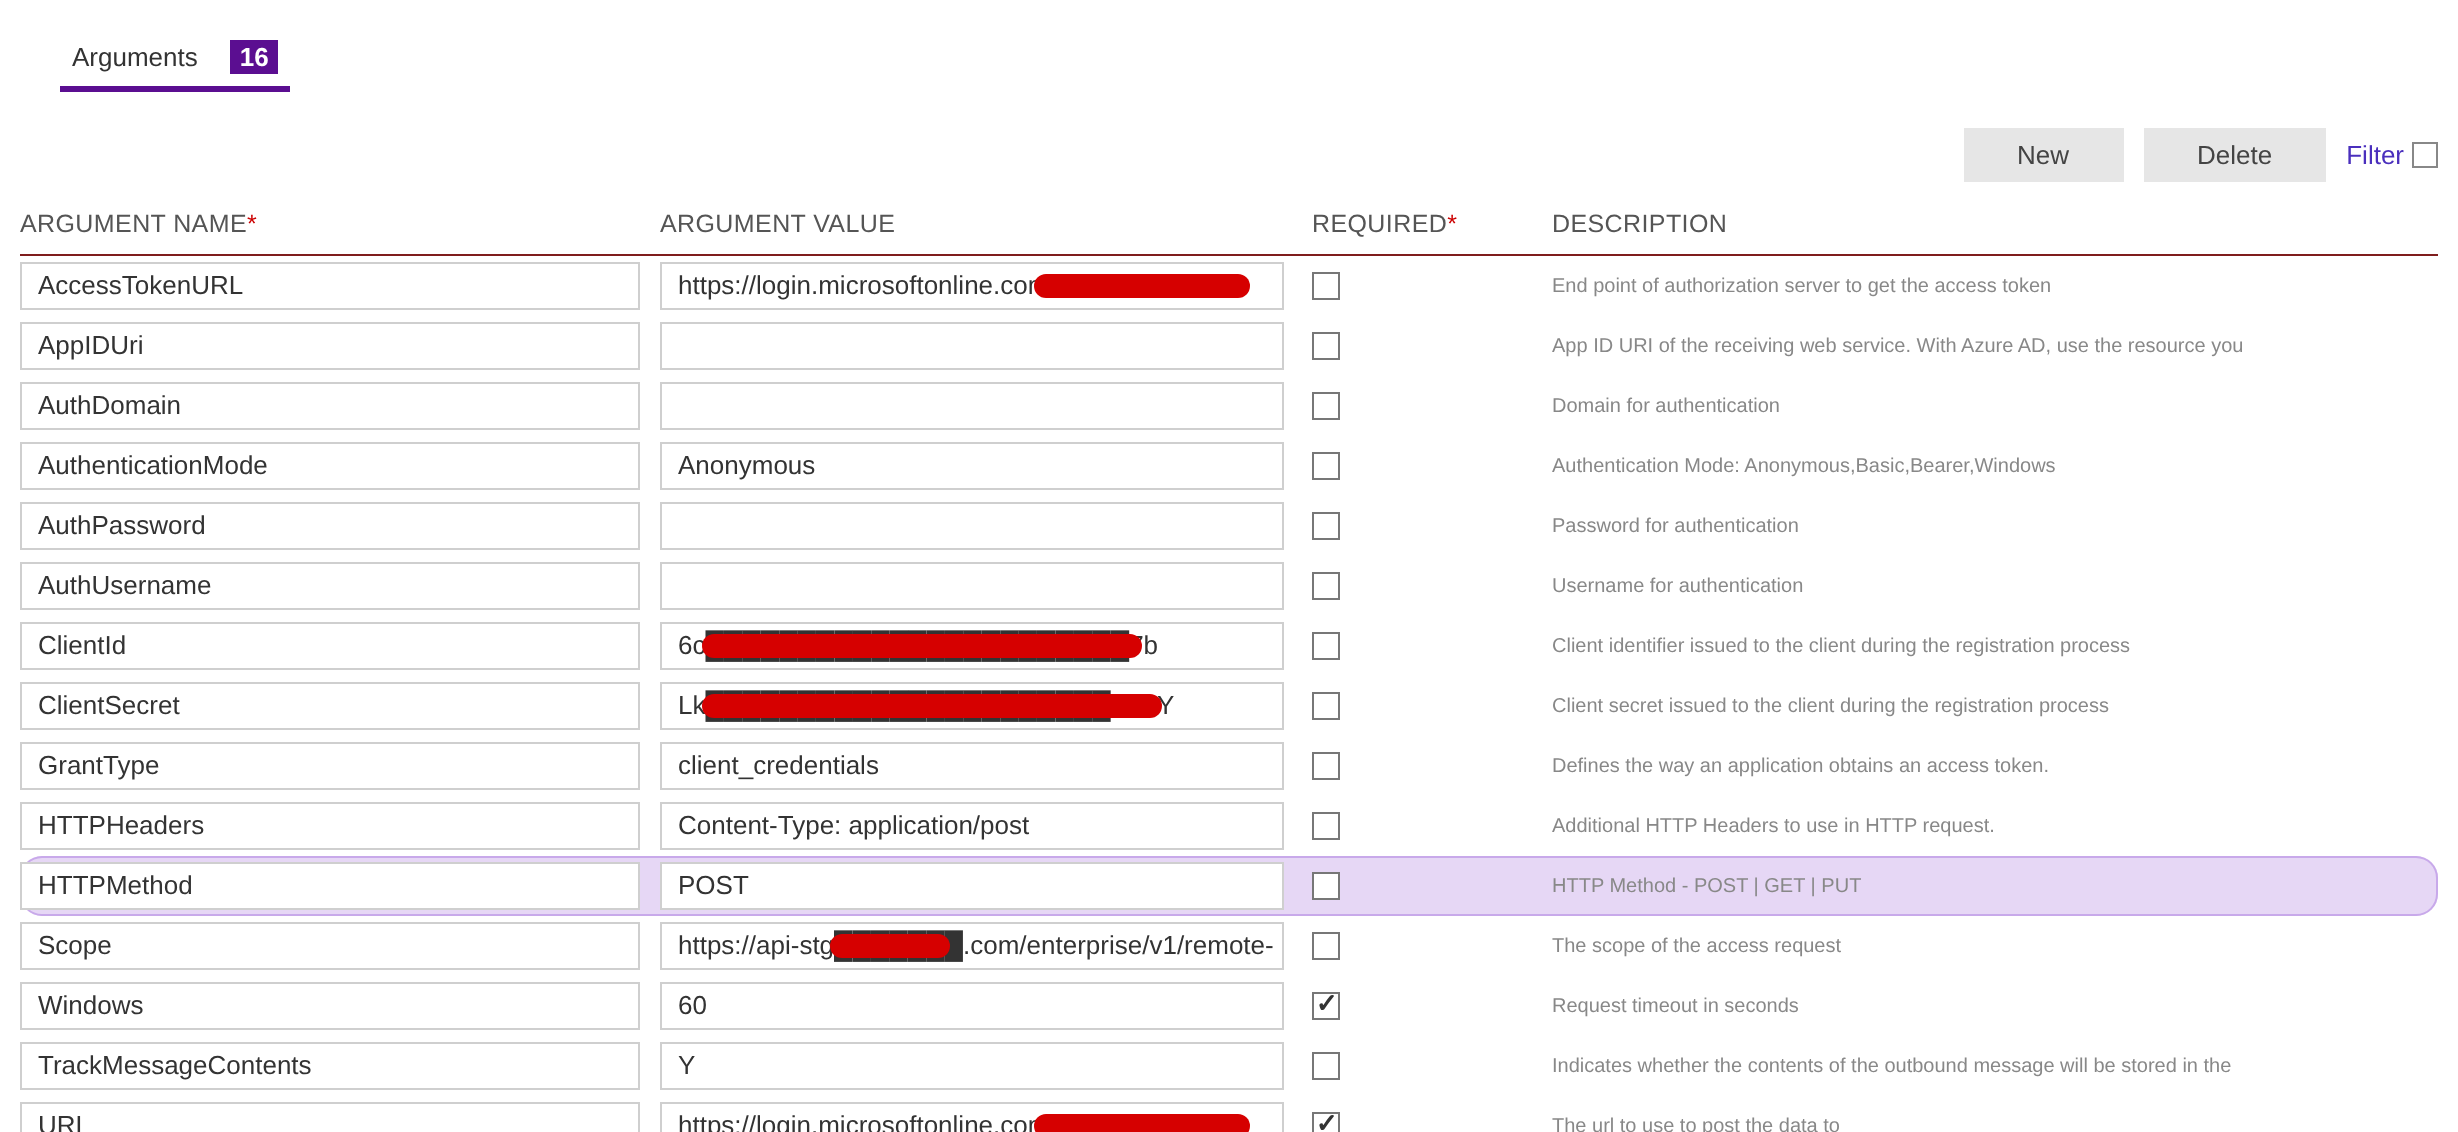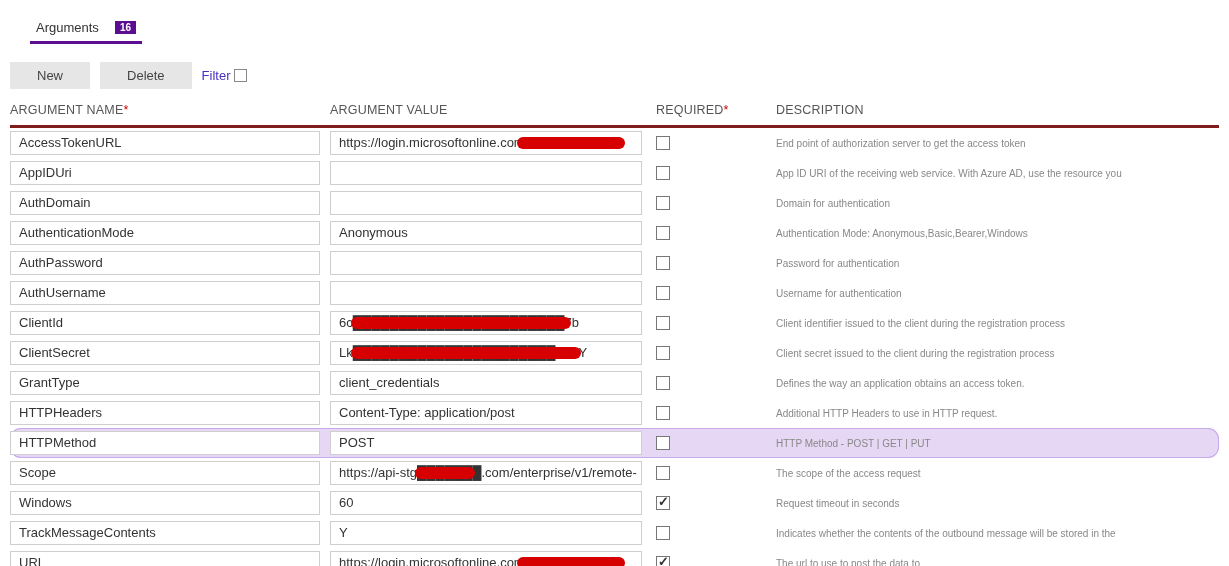--- a/index.html
+++ b/index.html
@@ -23,29 +23,30 @@
     cursor: pointer;
     color: #555;
   }
   .tab-active {
     border-bottom: 3px solid #5b0e91;
     color: #333;
   }
   .tab-badge {
     background: #5b0e91;
     color: #fff;
-    font-size: 10px;
+    font-size: 13px;
     font-weight: 600;
     padding: 1px 5px;
     display: inline-block;
     min-width: 16px;
     text-align: center;
   }
   .toolbar {
     display: flex;
+    justify-content: flex-end;
     align-items: center;
     gap: 10px;
     margin: 0 0 8px 0;
   }
   .btn {
     background: #e6e6e6;
     border: 1px solid #e6e6e6;
     color: #444;
     padding: 5px 26px;
     cursor: pointer;
@@ -59,21 +60,21 @@
   }
   .filter-check {
     width: 13px;
     height: 13px;
   }
   .grid {
     width: 100%;
   }
   .header-row {
     display: flex;
-    border-bottom: 3px solid #7f1d1d;
+    border-bottom: 1px solid #7f1d1d;
     padding: 6px 0 8px 0;
   }
   .data-row {
     display: flex;
     align-items: center;
     min-height: 30px;
   }
   .data-row.selected {
     background: #e6d7f5;
     box-shadow: inset 0 0 0 1px #c8a9ea;

